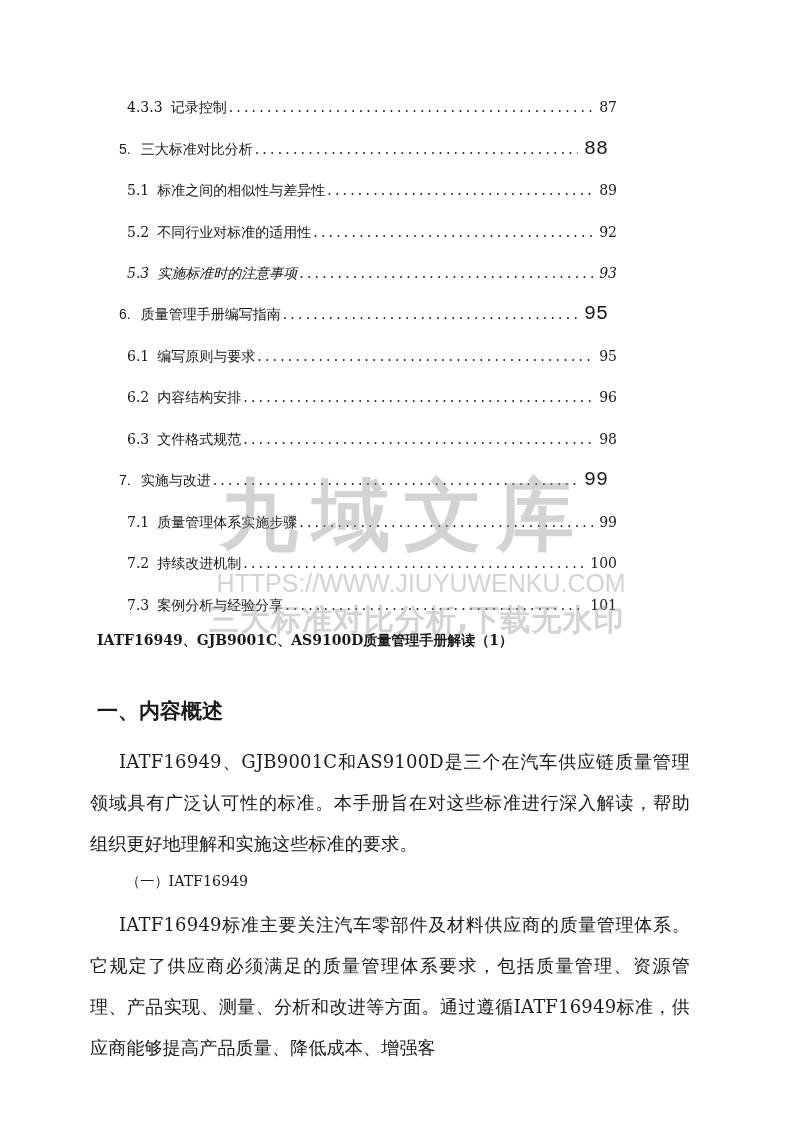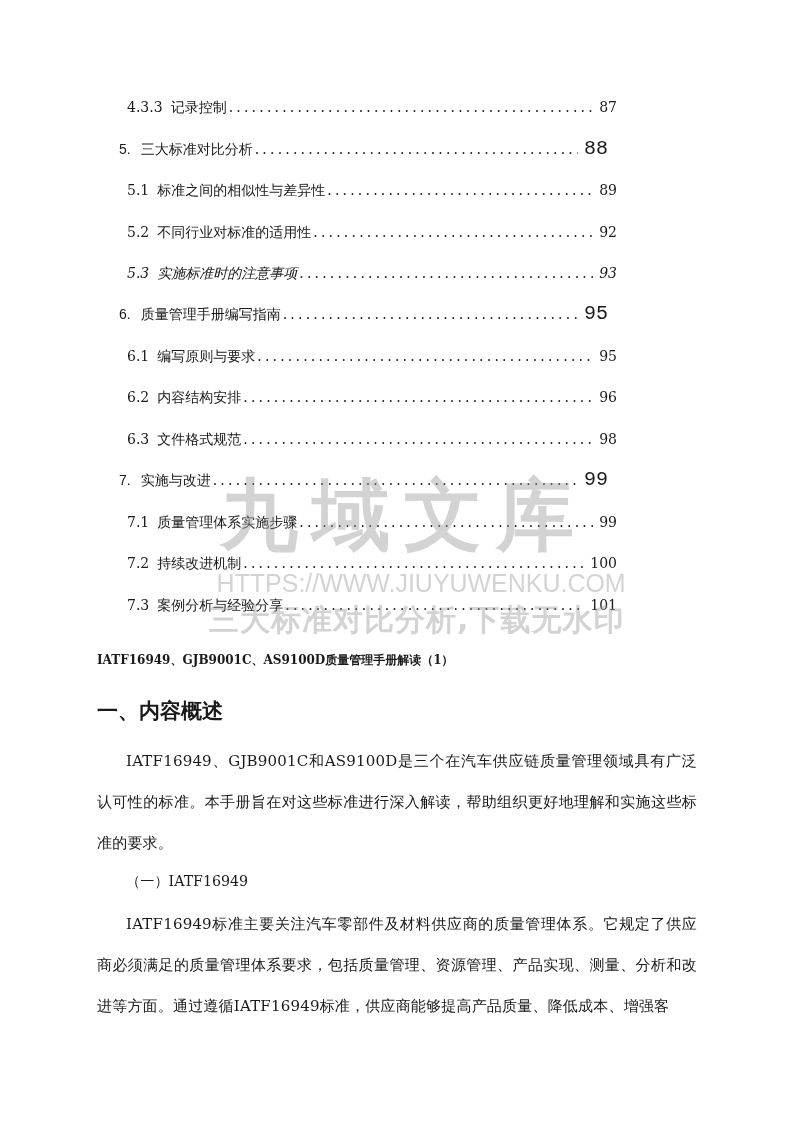--- a/index.html
+++ b/index.html
@@ -71,39 +71,39 @@
     }
     .toc-line .txt {
       font-family: "DejaVu Serif", "Liberation Serif", serif;
       font-size: 14px;
     }
 
     
     .doc-title {
       position: absolute;
       left: 97px;
-      top: 652px;
-      font-size: 12px;
+      top: 632px;
+      font-size: 14px;
       font-weight: bold;
       letter-spacing: 0px;
       white-space: nowrap;
     }
     .section-heading {
       position: absolute;
       left: 97px;
       top: 697px;
       font-size: 21px;
       font-weight: bold;
       white-space: nowrap;
     }
     .paragraph {
       position: absolute;
-      left: 97px;
+      left: 90px;
       width: 600px;
-      font-size: 15px;
+      font-size: 18px;
       line-height: 41px;
       text-indent: 29px;
       text-align: justify;
       letter-spacing: 0.2px;
     }
     .para1 { top: 741px; }
     .para2 { top: 904px; }
     .subheading {
       position: absolute;
       left: 126px;

